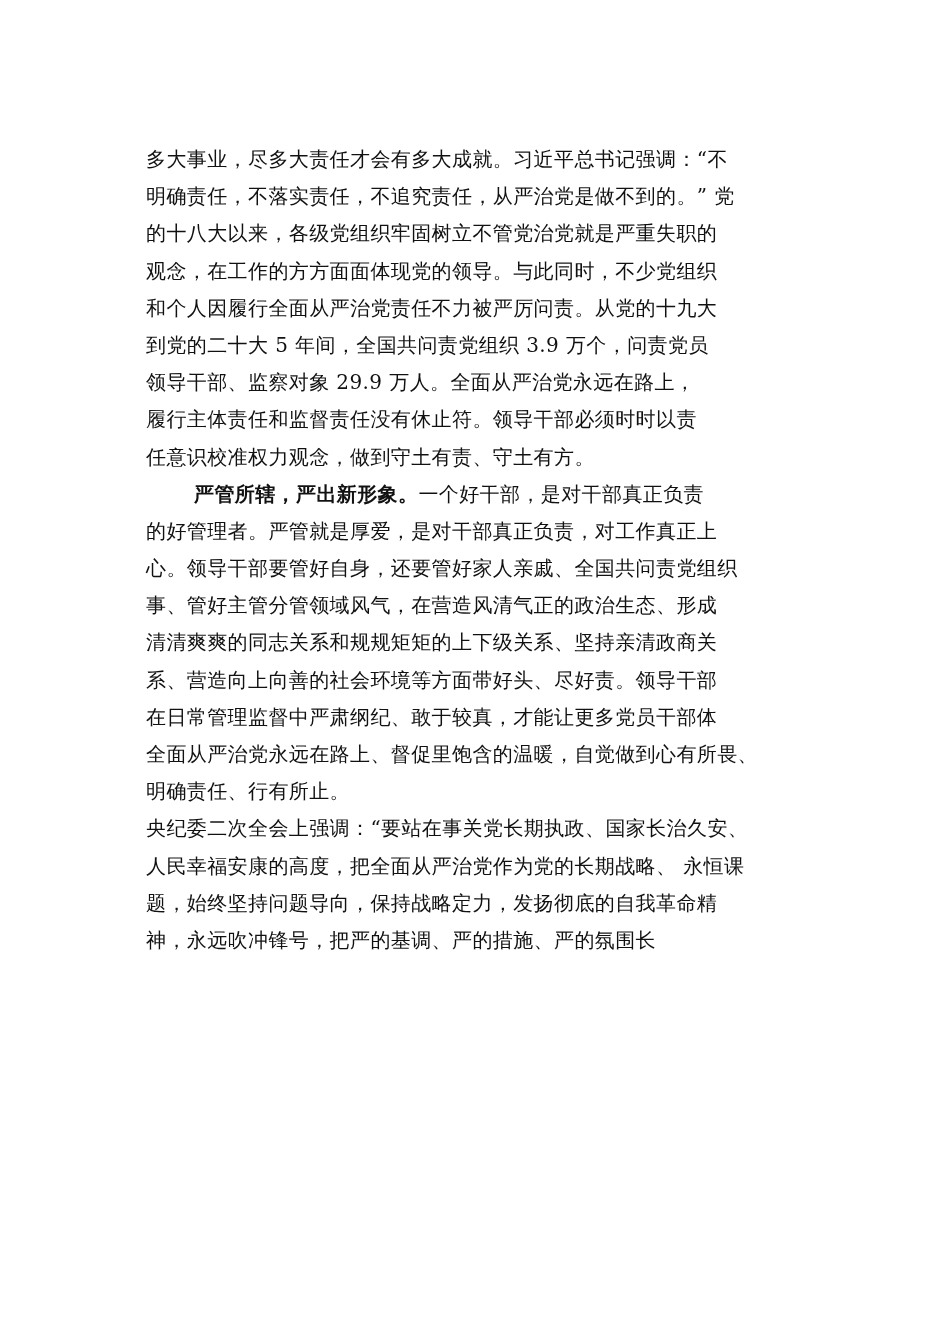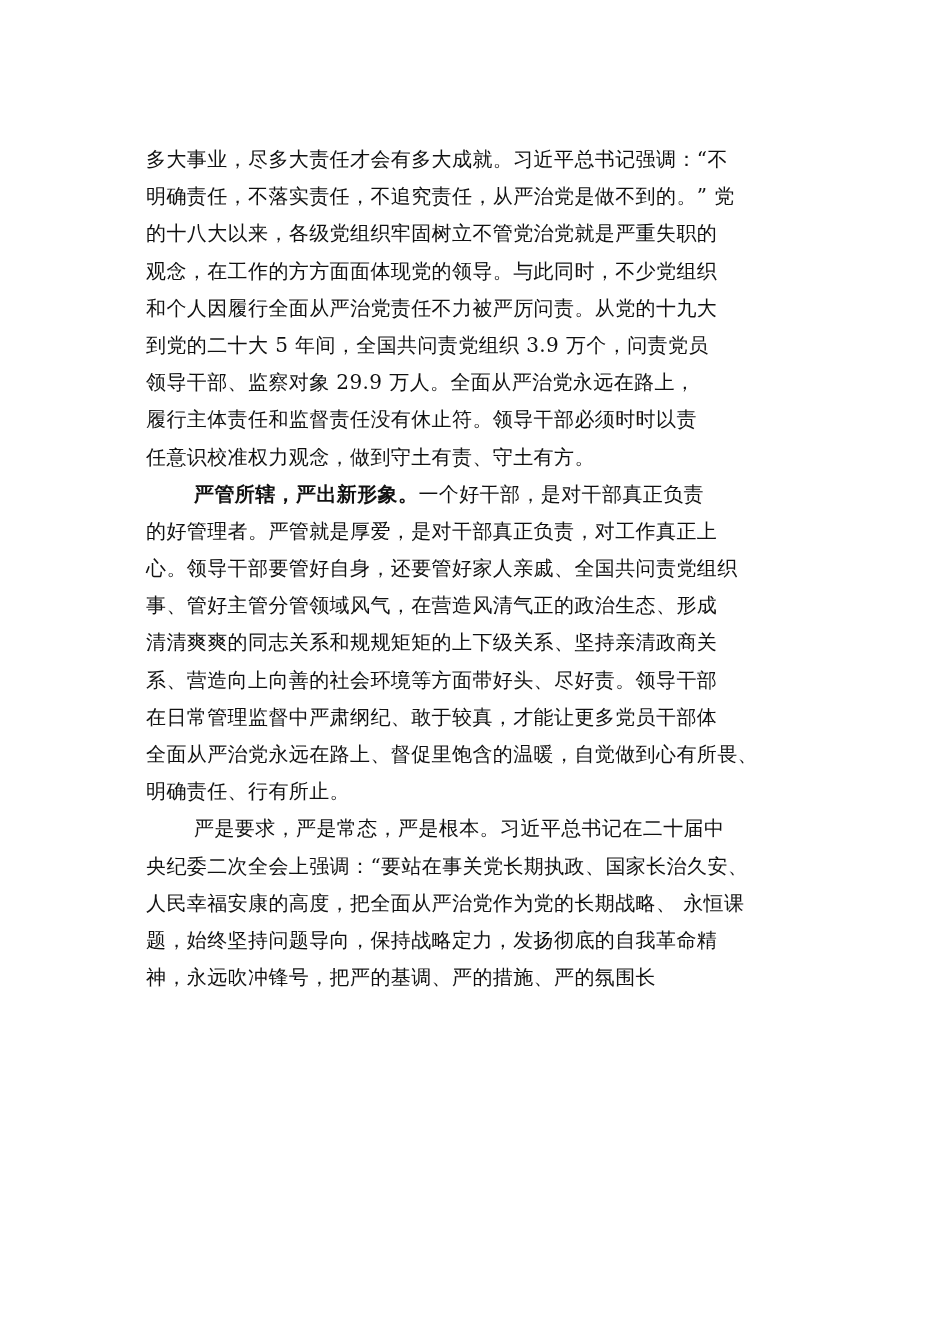--- a/index.html
+++ b/index.html
@@ -45,19 +45,18 @@
     <div class="line">心。领导干部要管好自身，还要管好家人亲戚、全国共问责党组织</div>
     <div class="line">事、管好主管分管领域风气，在营造风清气正的政治生态、形成</div>
     <div class="line">清清爽爽的同志关系和规规矩矩的上下级关系、坚持亲清政商关</div>
     <div class="line">系、营造向上向善的社会环境等方面带好头、尽好责。领导干部</div>
     <div class="line">在日常管理监督中严肃纲纪、敢于较真，才能让更多党员干部体</div>
     <div class="line">全面从严治党永远在路上、督促里饱含的温暖，自觉做到心有所畏、</div>
     <div class="line">明确责任、行有所止。</div>
   </div>
 
   <div>
-    <div class="line indent">严是要求，严是常态，严是根本。习近平总书记在二十届中</div>
     <div class="line">央纪委二次全会上强调：“要站在事关党长期执政、国家长治久安、</div>
     <div class="line">人民幸福安康的高度，把全面从严治党作为党的长期战略、 永恒课</div>
     <div class="line">题，始终坚持问题导向，保持战略定力，发扬彻底的自我革命精</div>
     <div class="line">神，永远吹冲锋号，把严的基调、严的措施、严的氛围长</div>
   </div>
 </div>
 
 </body></html>

